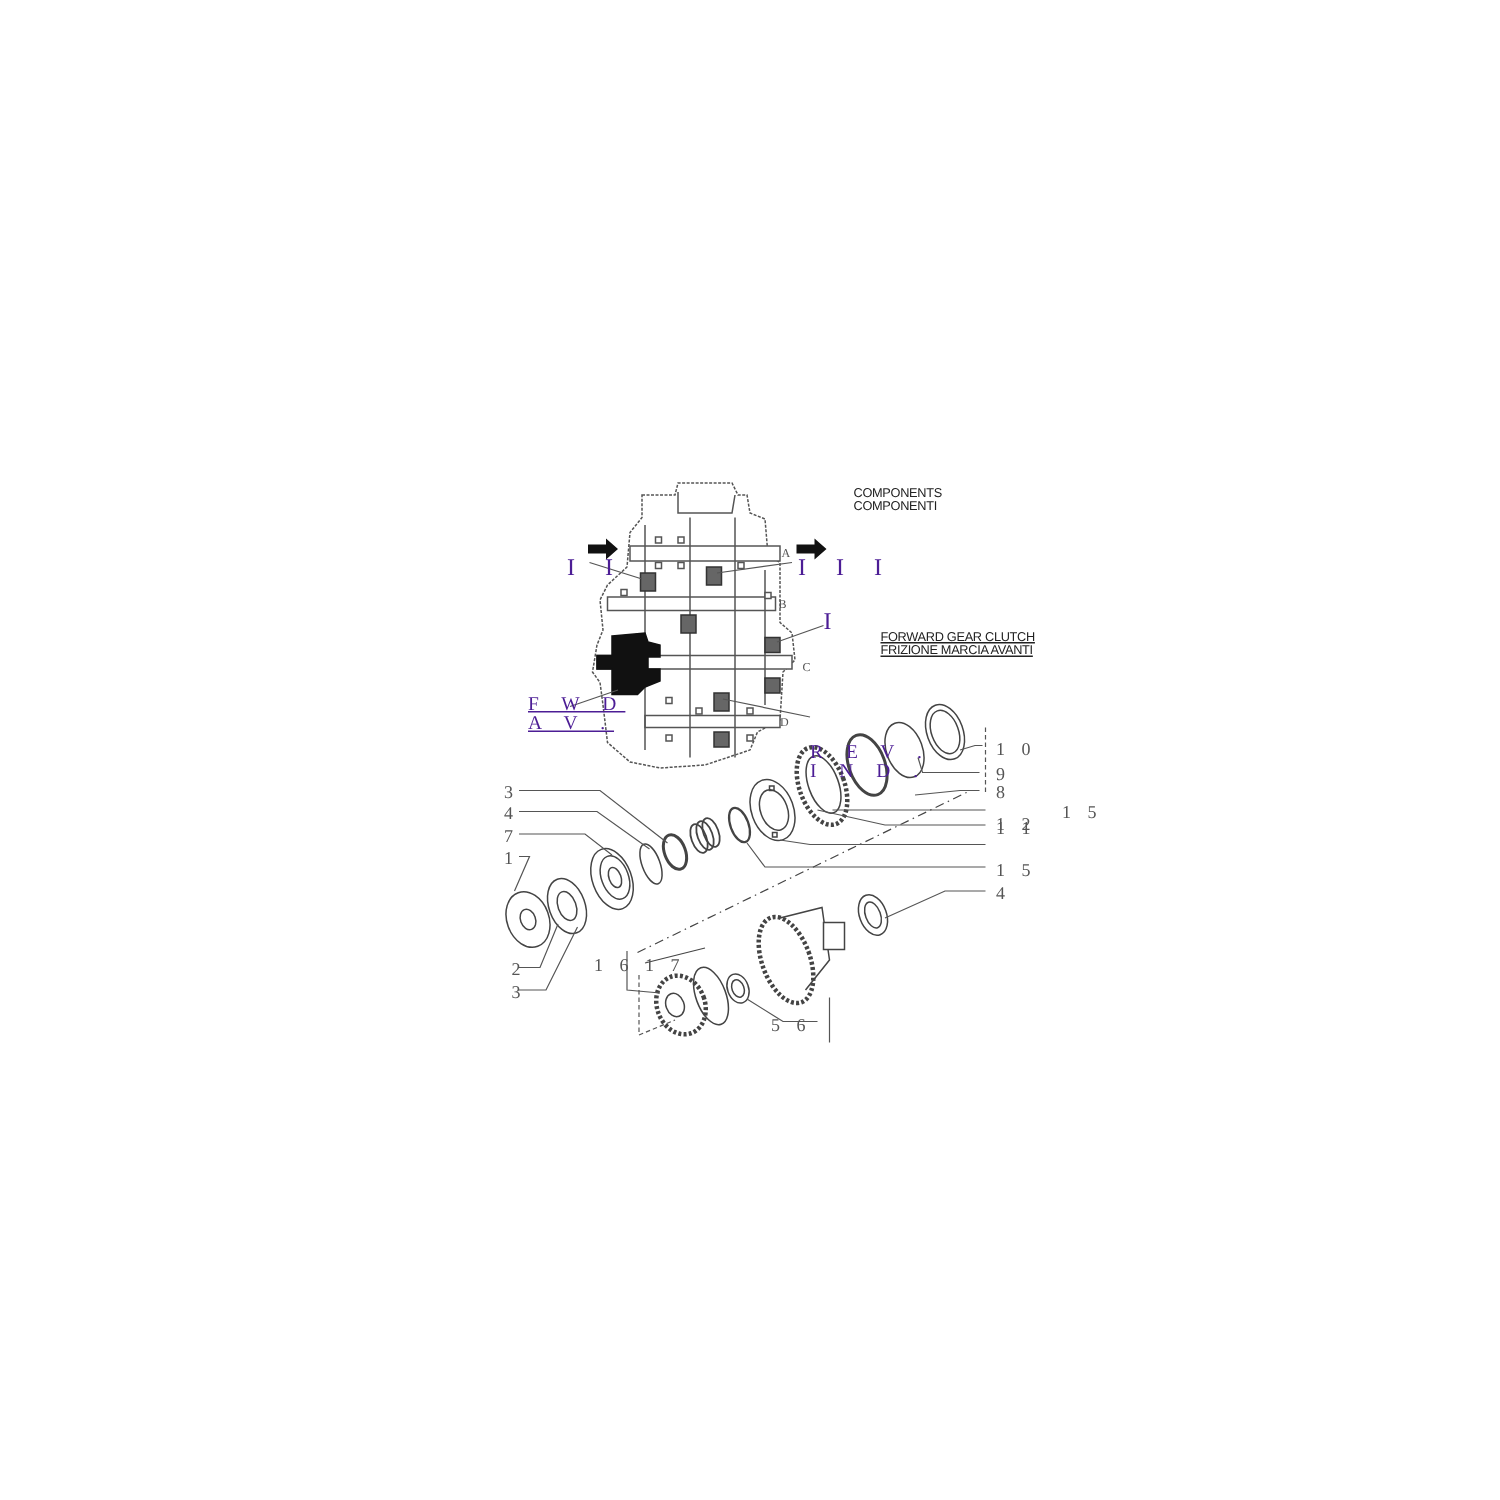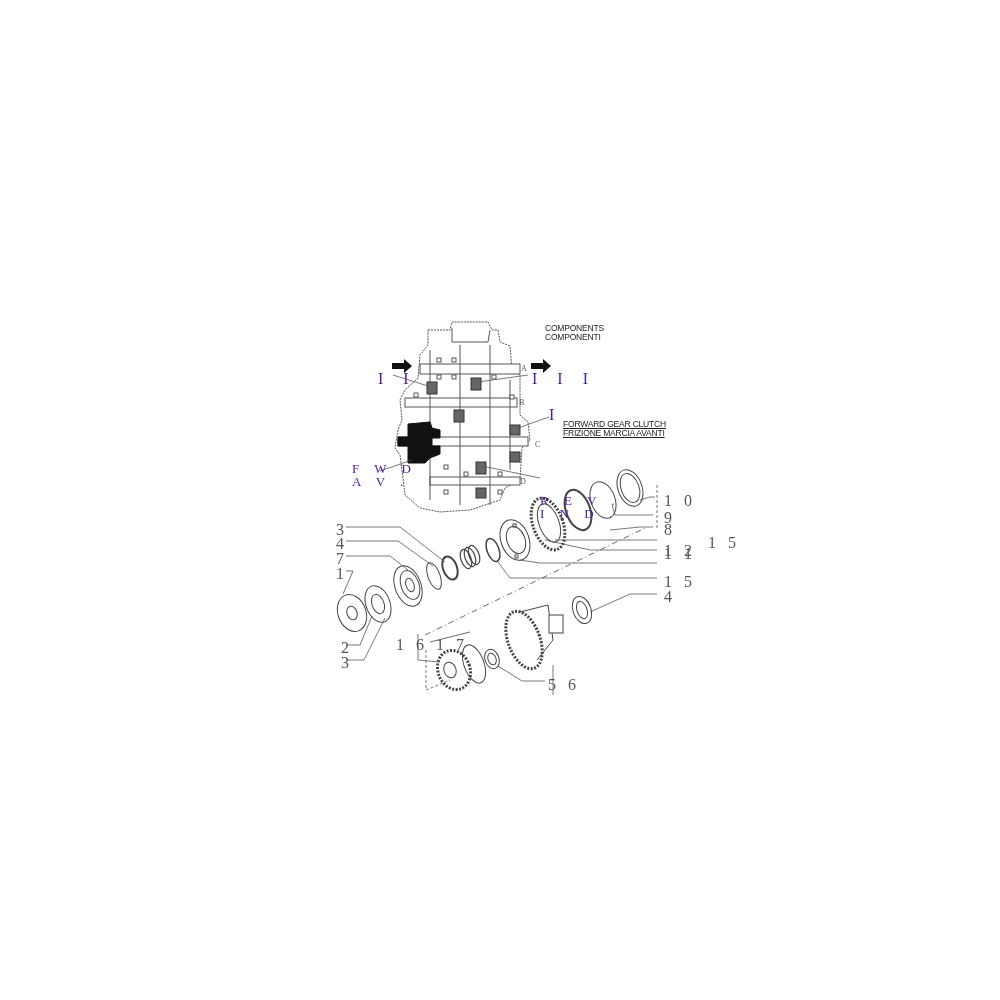--- a/index.html
+++ b/index.html
@@ -6,30 +6,31 @@
     body { width: 1000px; height: 1000px; position: relative; overflow: hidden; }
     #diagram { position: absolute; left: 0; top: 0; width: 1000px; height: 1000px; }
     .sans-label {
       position: absolute;
       font-family: "Liberation Sans", sans-serif;
       font-size: 8.5px;
       color: #222222;
       line-height: 9px;
       letter-spacing: -0.2px;
       white-space: nowrap;
+      margin-left: 24px;
     }
     .serif-label {
       position: absolute;
       font-family: "Liberation Serif", serif;
       color: #4c1d95;
       white-space: nowrap;
     }
     .roman { font-size: 16px; letter-spacing: 8px; }
     .small-roman { font-size: 13px; letter-spacing: 6px; line-height: 13px; }
-    .part-no { font-size: 16px; letter-spacing: 4px; color: #555555; }
+    .part-no { font-size: 12px; letter-spacing: 4px; color: #555555; }
     .shaft-letter { font-size: 8px; color: #555555; }
   </style>
 </head>
 <body>
 
 <svg id="diagram" viewBox="0 0 1000 1000" xmlns="http://www.w3.org/2000/svg">
   <g fill="none" stroke="#555" stroke-width="1">
 
     <path d="M428 330 L450 330 L452 322 L488 322 L492 330 L498 330 L500 342 L510 346 L512 370 L520 375 L520 415 L528 422 L530 440 L522 448 L520 480 L505 488 L500 500 L470 510 L440 512 L420 508 L405 495 L402 470 L400 455 L395 448 L398 430 L402 420 L400 400 L405 390 L418 378 L420 355 L428 345 Z" stroke-dasharray="2,1"></path>
     <path d="M452 328 L452 342 L488 342 L490 330"></path>
@@ -192,21 +193,21 @@
 
 <div class="sans-label" style="left:563px; top:420px;text-decoration:underline;">
   <div>FORWARD GEAR CLUTCH</div>
   <div>FRIZIONE MARCIA AVANTI</div>
 </div>
 
 <div class="serif-label roman" style="left:378px; top:370px;">I I</div>
 <div class="serif-label roman" style="left:532px; top:370px;">I I I</div>
 <div class="serif-label roman" style="left:549px; top:406px;">I</div>
 
-<div class="serif-label small-roman" style="left:352px; top:462px;">
+<div class="serif-label small-roman" style="left:352px; top:462px;text-decoration:underline;">
   <div>F W D</div>
   <div>A V .</div>
 </div>
 
 <div class="serif-label small-roman" style="left:540px; top:462px;margin-top:32px;">
   <div>R E V .</div>
   <div>I N D .</div>
 </div>
 
 <div class="serif-label shaft-letter" style="left:521px; top:364px;">A</div>
@@ -224,13 +225,13 @@
 <div class="serif-label part-no" style="left:664px; top:492px;">1 0</div>
 <div class="serif-label part-no" style="left:664px; top:509px;">9</div>
 <div class="serif-label part-no" style="left:664px; top:521px;">8</div>
 <div class="serif-label part-no" style="left:664px; top:534px;margin-left:44px;">1 5</div>
 <div class="serif-label part-no" style="left:664px; top:545px;">1 1</div>
 <div class="serif-label part-no" style="left:664px; top:542px;">1 2</div>
 <div class="serif-label part-no" style="left:664px; top:573px;">1 5</div>
 <div class="serif-label part-no" style="left:664px; top:588px;">4</div>
 
 <div class="serif-label part-no" style="left:396px; top:636px;">1 6 1 7</div>
-<div class="serif-label part-no" style="left:548px; top:676px;">5 6</div>
+<div class="serif-label part-no" style="left:514px; top:676px;">5 6</div>
 
 </body></html>

